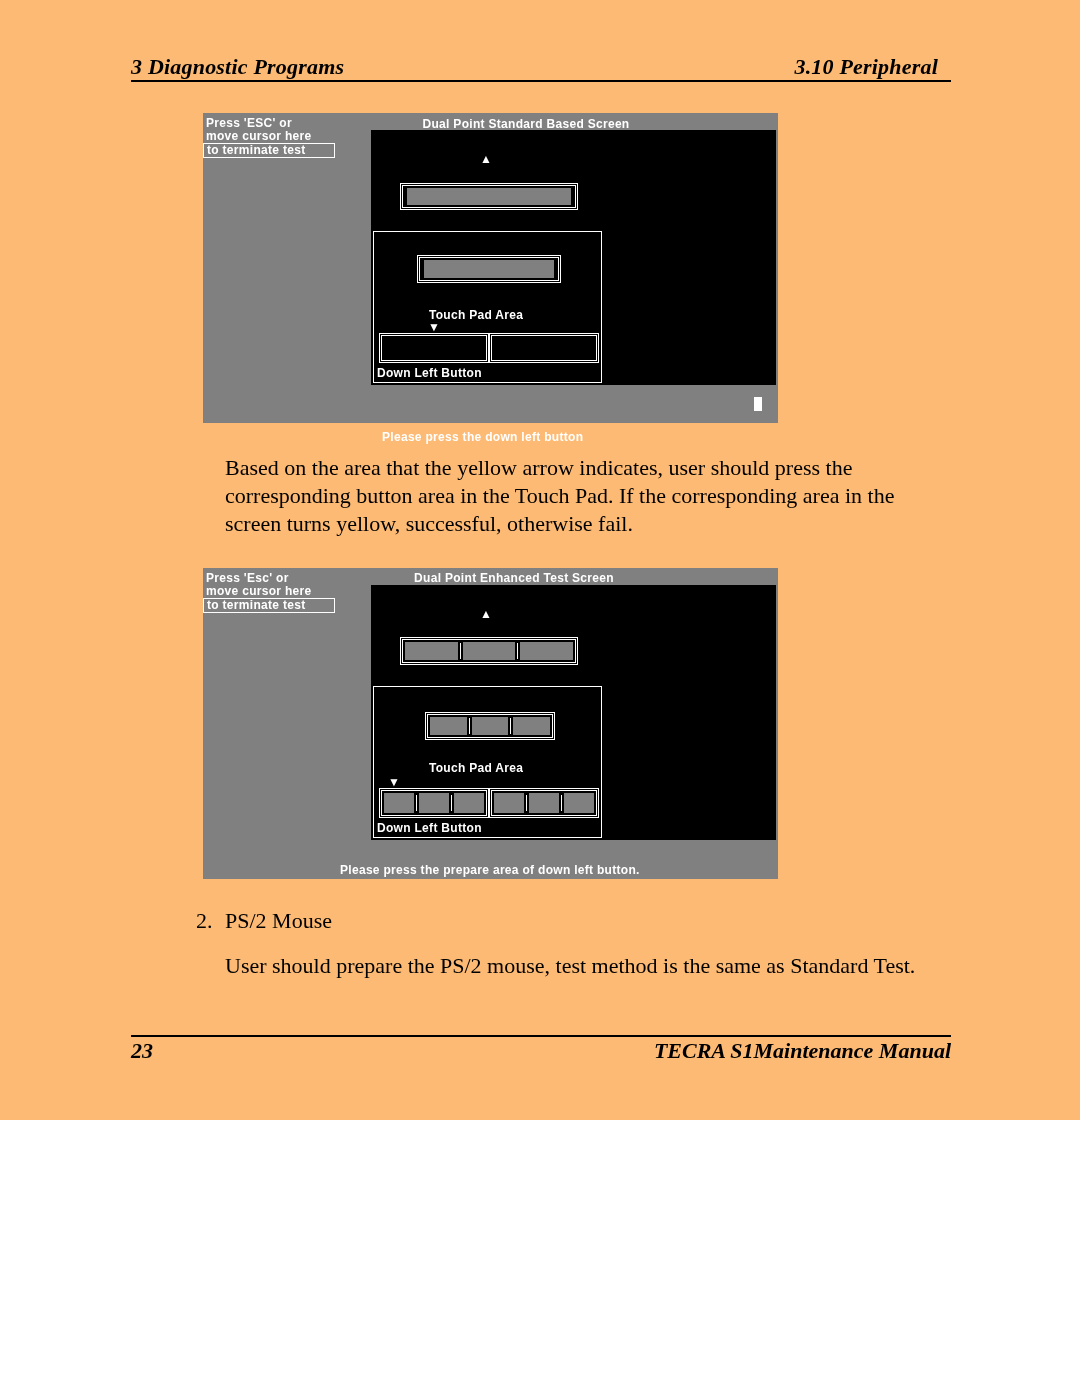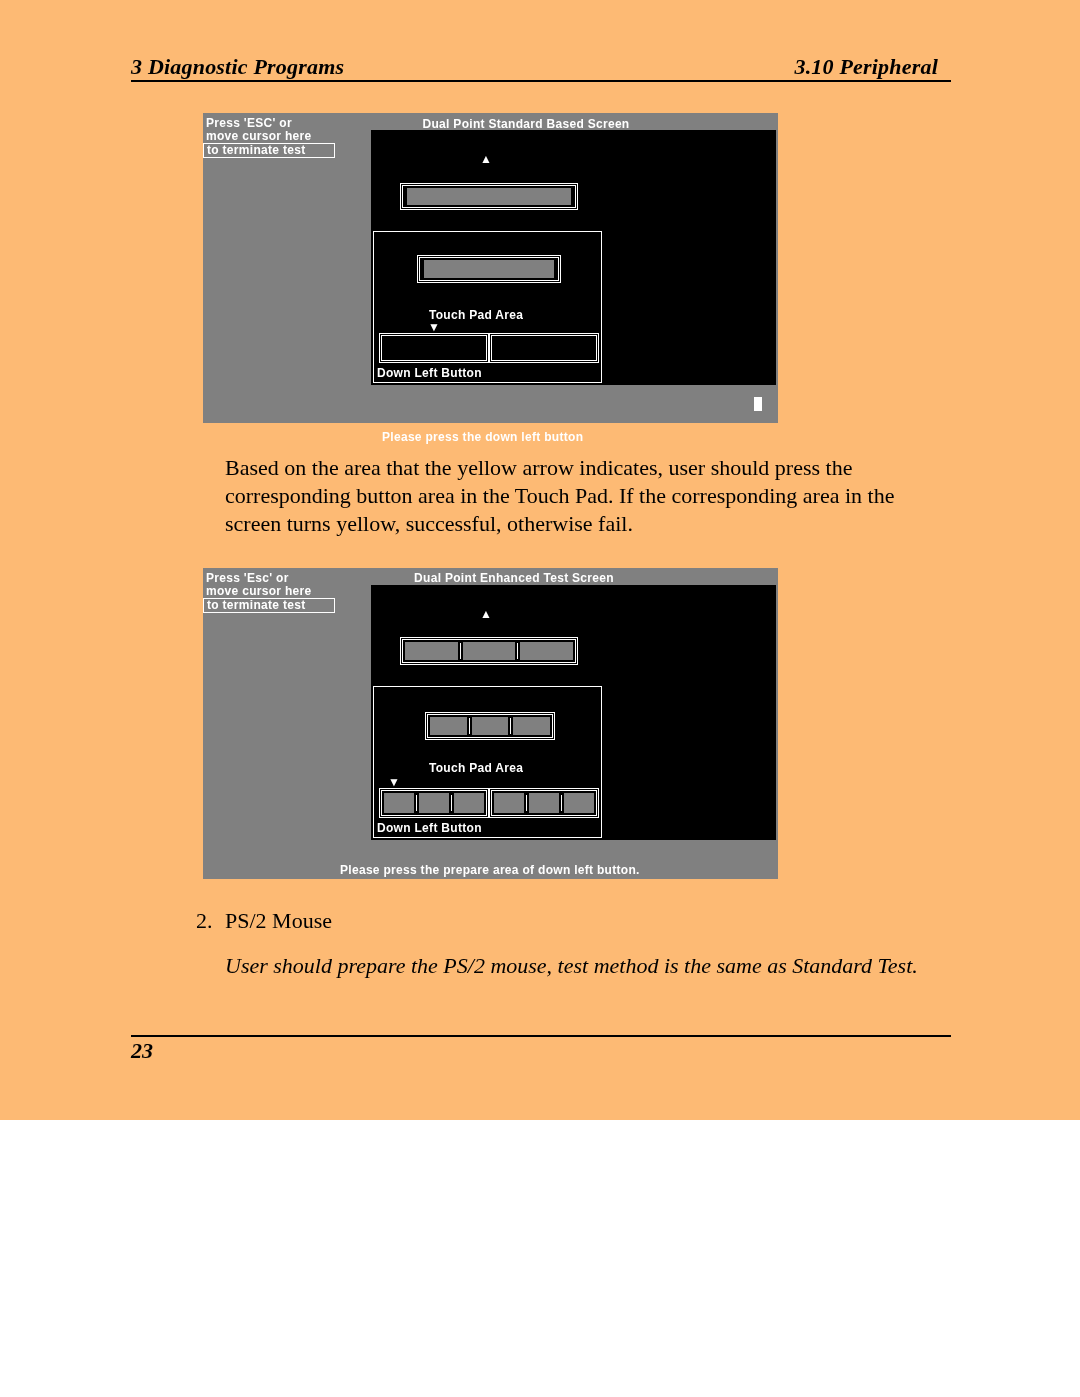--- a/index.html
+++ b/index.html
@@ -75,21 +75,21 @@
   .f2-dlb{position:absolute;left:174px;top:254px;width:150px;}
   .f2-prompt{position:absolute;left:137px;top:296px;width:380px;}
   .body-text{
     position:absolute;left:225px;width:725px;
     font-size:22px;line-height:28px;
   }
   .para1{top:454px;}
   .para2{top:537px;}
   .list-num{position:absolute;left:196px;top:908px;font-size:22px;}
   .list-item{position:absolute;left:225px;top:908px;font-size:22px;}
-  .para3{top:952px;font-style:italic;}
+  .para3{top:952px;}
   .footer{
     position:absolute;bottom:56px;font-weight:bold;font-style:italic;font-size:22px;
   }
   .footer-left{left:131px;}
   .footer-right{right:129px;text-align:right;}
 </style>
 </head>
 <body>
 
 <div class="page">
@@ -191,14 +191,15 @@
 
     <div class="dos f2-prompt">Please press the prepare area of down left button.</div>
   </div>
 
   <div class="list-num">2.</div>
   <div class="list-item">PS/2 Mouse</div>
   <div class="body-text para3">User should prepare the PS/2 mouse, test method is the same as Standard Test.</div>
 
   <div class="rule" style="bottom:83px;"></div>
   <div class="footer footer-left">23</div>
+  <div class="footer footer-right">TECRA S1Maintenance Manual</div>
 
 </div>
 
 </body></html>

